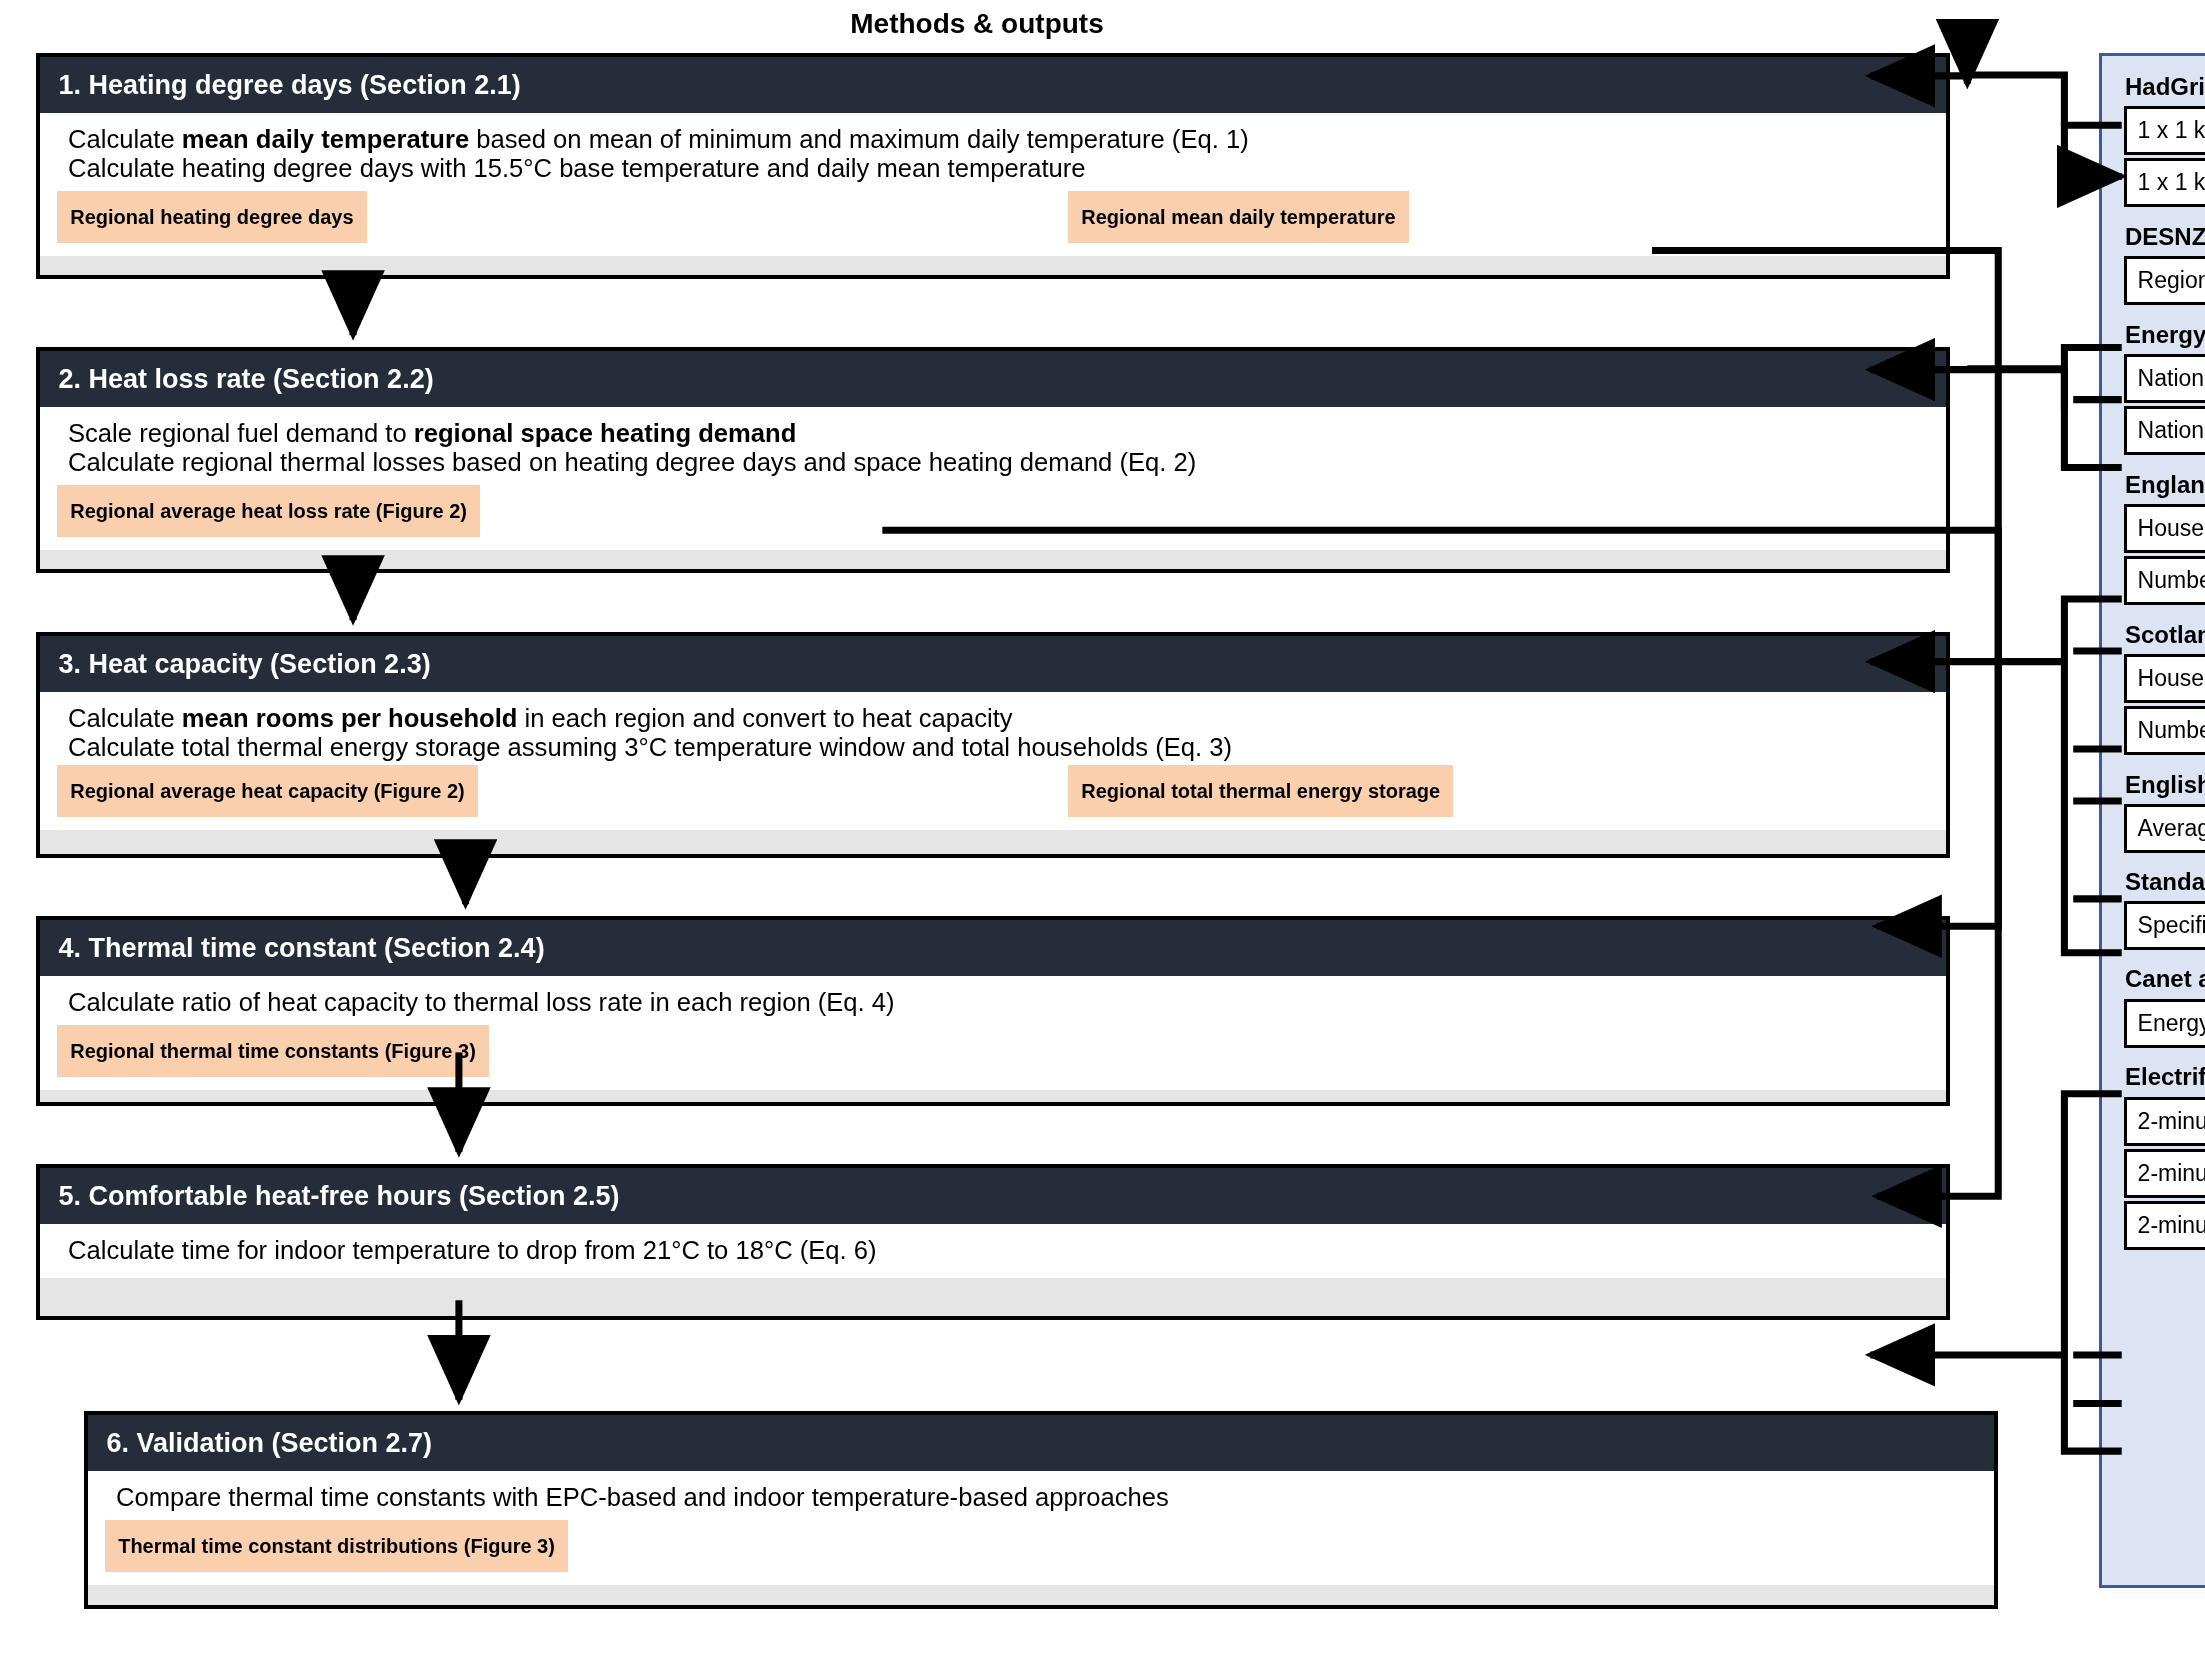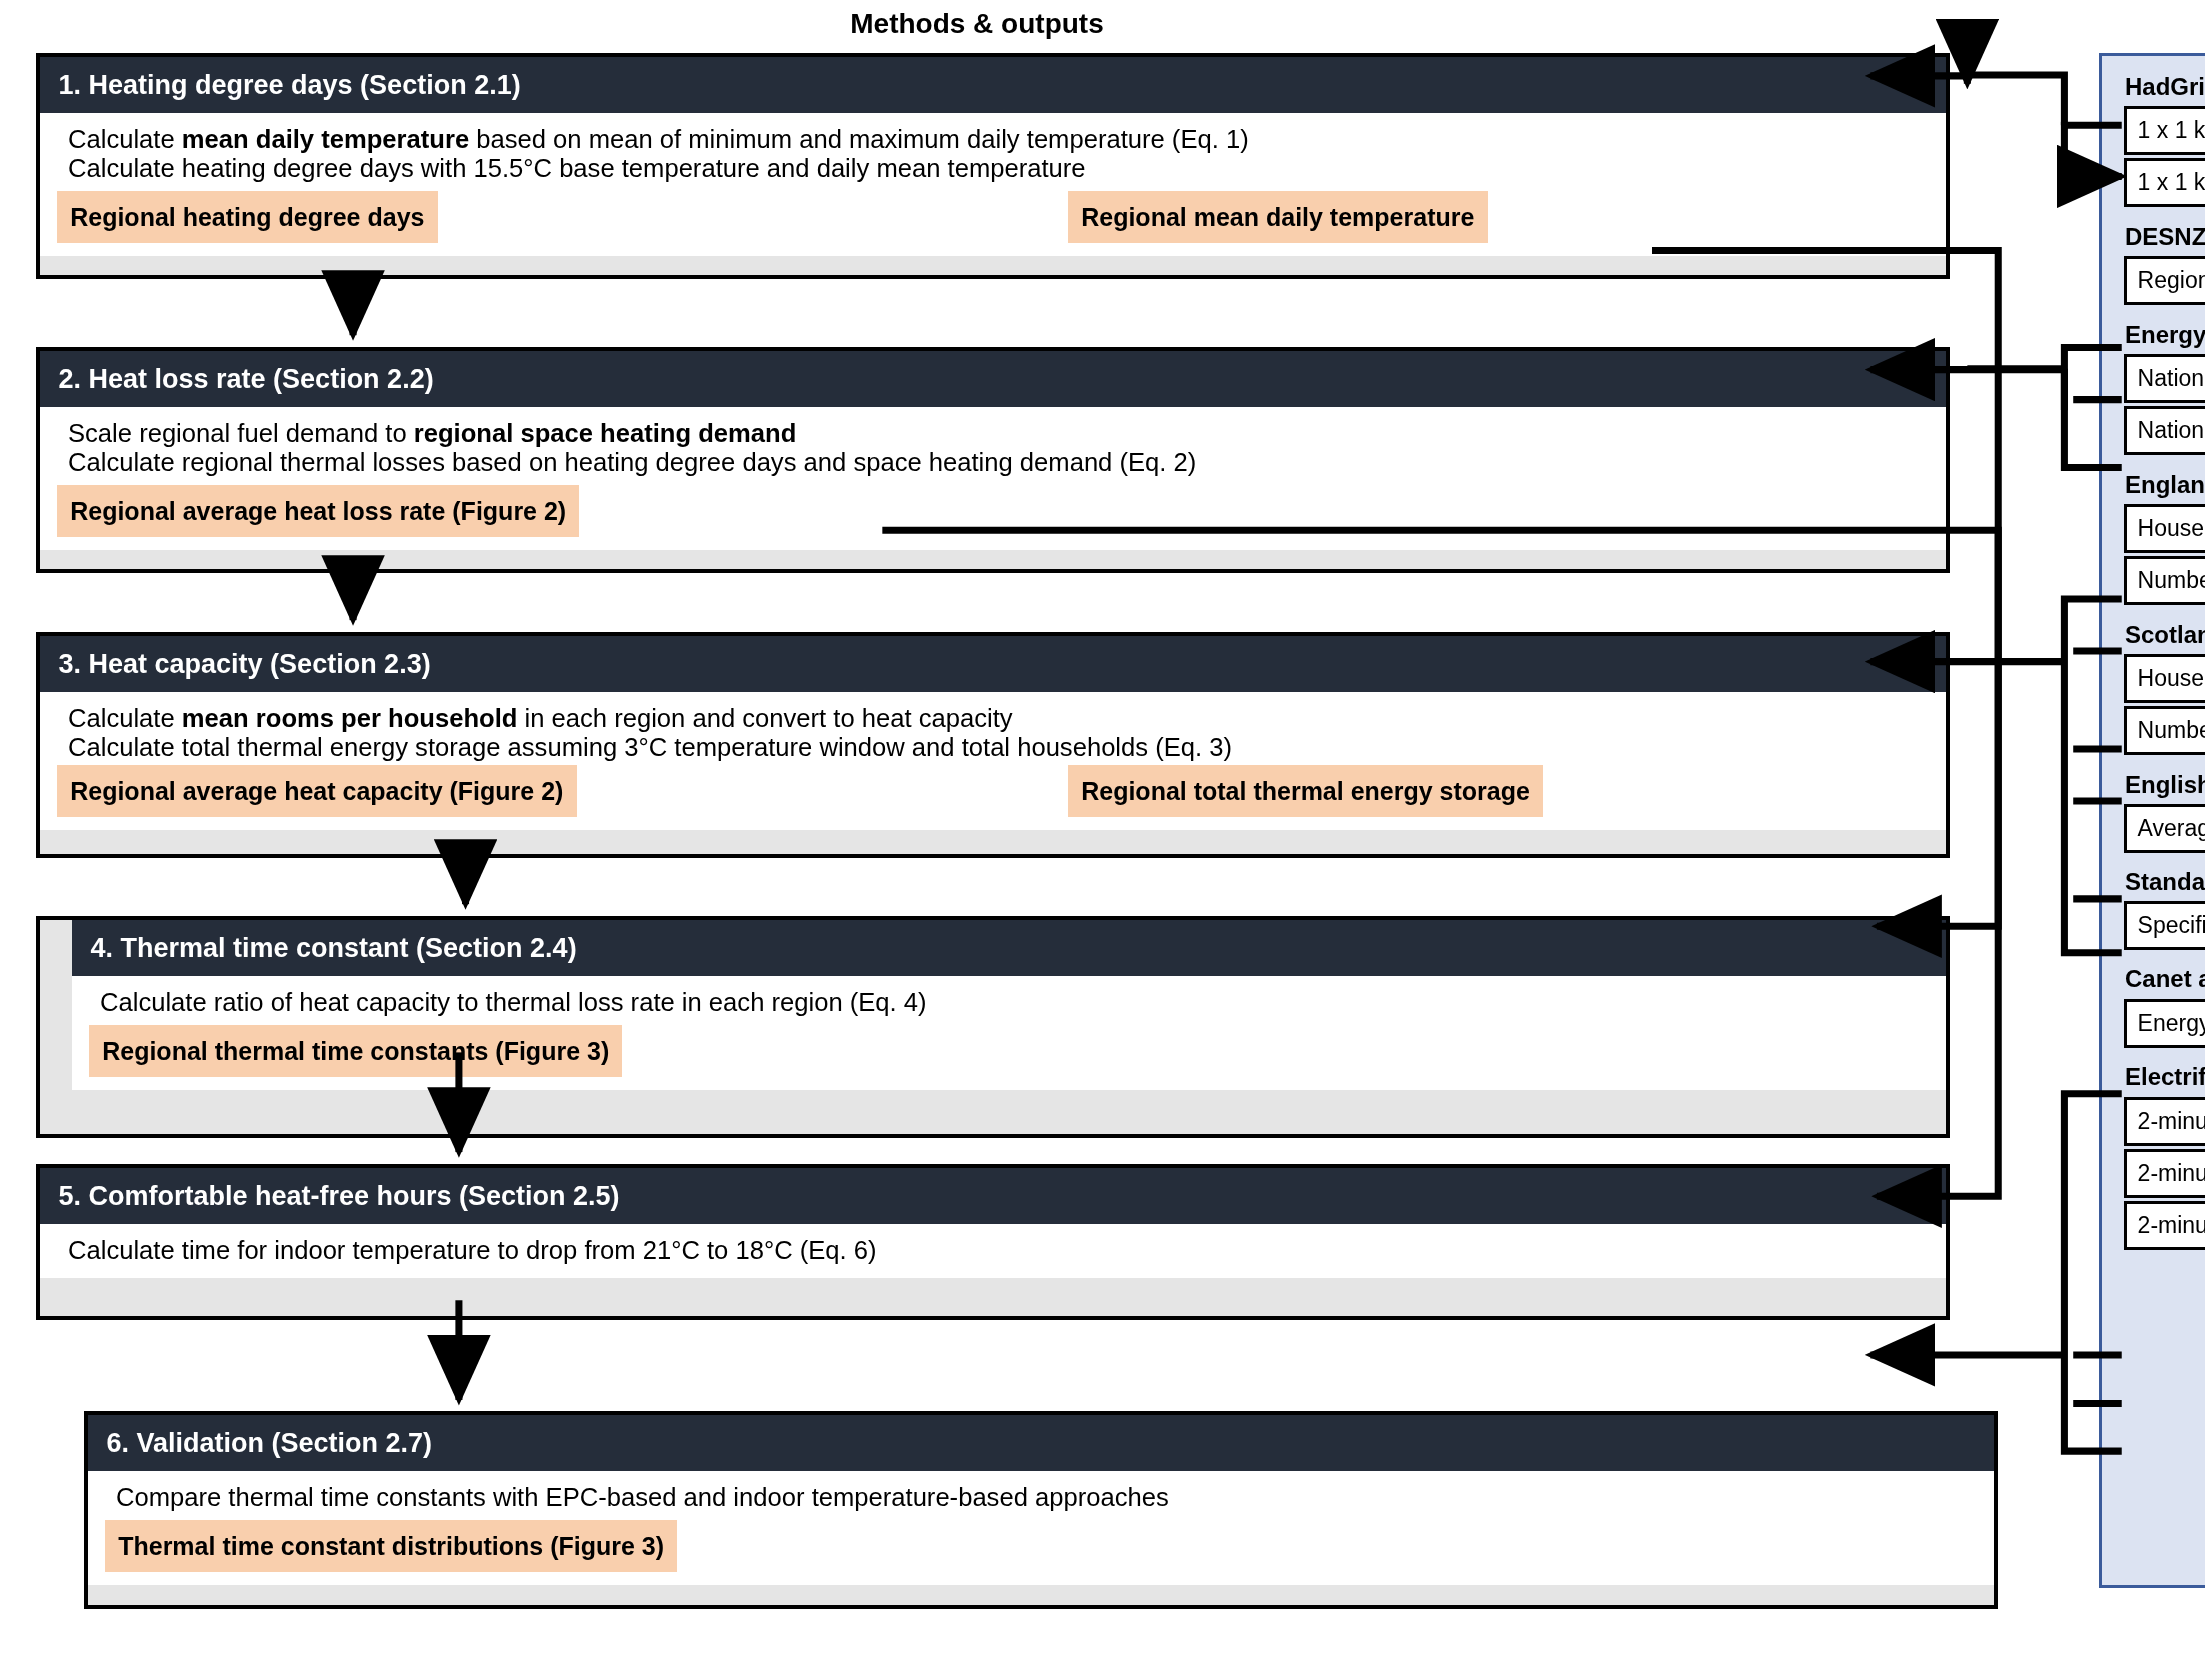--- a/index.html
+++ b/index.html
@@ -61,21 +61,21 @@
     position:relative;
     margin-top:8px;
     height:52px;
   }
   .chip{
     position:absolute;
     top:0;
     background:#f9cfad;
     color:#000;
     font-weight:bold;
-    font-size:25px;
+    font-size:20px;
     line-height:52px;
     height:52px;
     padding:0 13.2px;
     white-space:nowrap;
     box-sizing:border-box;
   }
   .chip.c1{left:17px;}
   .chip.c2{left:1028px;}
 
   
@@ -152,21 +152,21 @@
       <div class="stage-body">
         <div class="line"><span>Calculate </span><b>mean rooms per household</b><span> in each region and convert to heat capacity</span></div>
         <div class="line"><span>Calculate total thermal energy storage assuming 3°C temperature window and total households (Eq. 3)</span></div>
         <div class="outrow" style="margin-top:2.6px;">
           <div class="chip c1">Regional average heat capacity (Figure 2)</div>
           <div class="chip c2">Regional total thermal energy storage</div>
         </div>
       </div>
     </div>
 
-    <div class="stage" id="stage-4" style="top:863px;height:222px;padding-left:32px;">
+    <div class="stage" id="stage-4" style="top:863px;height:190px;">
       <div class="stage-head">4. Thermal time constant (Section 2.4)</div>
       <div class="stage-body">
         <div class="line"><span>Calculate ratio of heat capacity to thermal loss rate in each region (Eq. 4)</span></div>
         <div class="outrow">
           <div class="chip c1">Regional thermal time constants (Figure 3)</div>
         </div>
       </div>
     </div>
 
     <div class="stage" id="stage-5" style="top:1111px;height:156px;">

